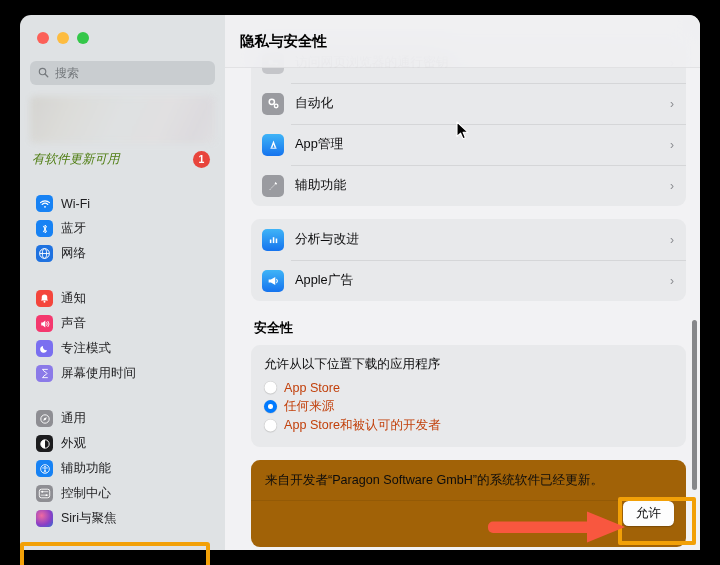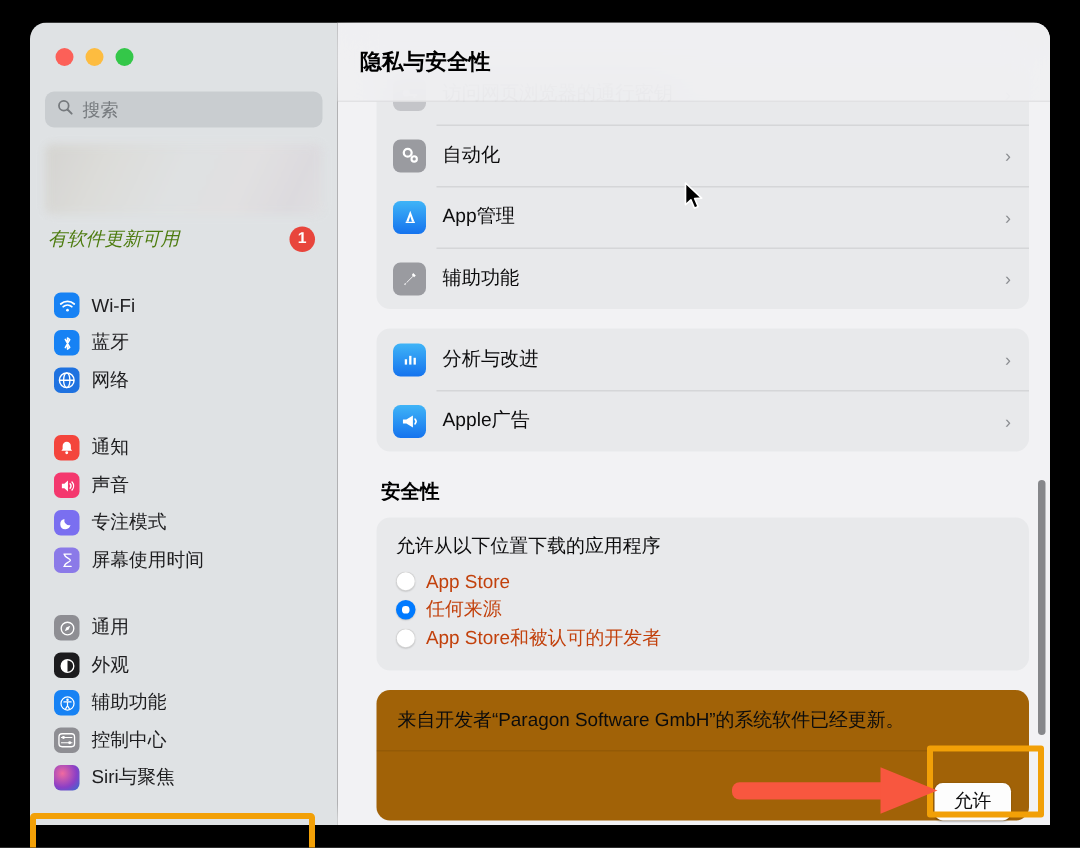--- a/index.html
+++ b/index.html
@@ -143,21 +143,21 @@
     display:flex; align-items:center; justify-content:center;
   }
   .radio.on { background: #007aff; box-shadow: 0 .5px 1px rgba(0,0,0,.2); }
   .radio.on::after { content:""; width:4.5px; height:4.5px; border-radius:50%; background:#fff; }
   .radio-label { font-size: 12.6px; color: #c2410c; }
 
   .msg-card { background: #a16207; border-radius: 9px; }
   .msg-text { font-size: 12.6px; color: #0c0c0d; padding: 12px 14px 11px 14px; }
   .msg-actions {
     border-top: 1px solid rgba(0,0,0,.08);
-    height: 47px; display: flex; align-items: flex-end; justify-content: flex-end;
+    height: 47px; display: flex; align-items: flex-start; justify-content: flex-end;
     padding-right: 12px;
   }
   .btn-allow {
     background: #fdfdfd; border-radius: 5.5px;
     font-size: 12.6px; color: #0c0c0d;
     padding: 4px 13px;
     box-shadow: 0 .5px 1.2px rgba(0,0,0,.25);
   }
 
   .vscroll {

